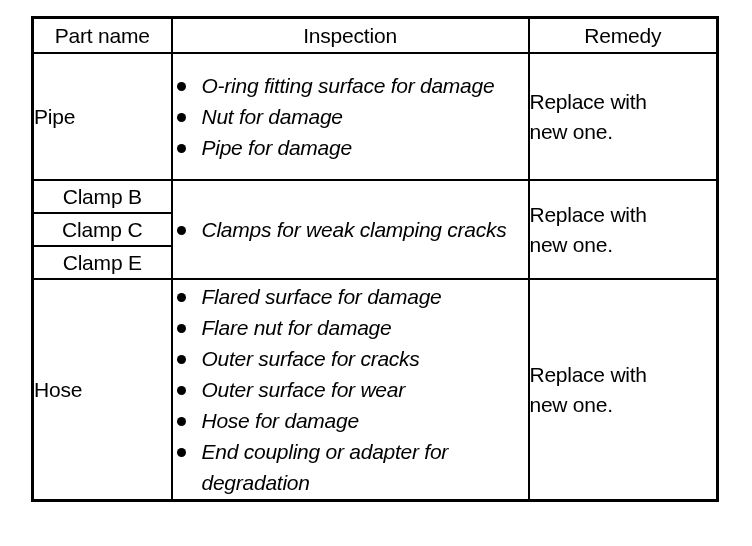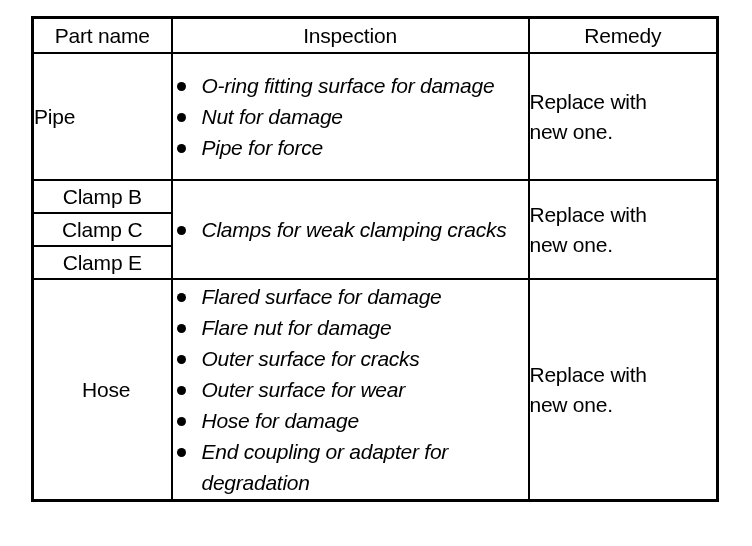--- a/index.html
+++ b/index.html
@@ -57,21 +57,21 @@
   }
 
   
   .part-cell {
     font-size: 21px;
     padding-left: 9px;
     letter-spacing: -0.2px;
   }
   .part-cell.tall-pipe { height: 125px; }
   .part-cell.clamp { height: 31px; text-align: center; }
-  .part-cell.tall-hose { height: 219px; padding-left: 48px; }
+  .part-cell.tall-hose { height: 219px; }
 
   
   .insp-cell {
     padding: 6px 6px 6px 10px;
     font-size: 21px;
     letter-spacing: -0.25px;
   }
   .insp-list {
     list-style: none;
     margin: 0;
@@ -145,21 +145,21 @@
             <li class="wraps">
               <span class="dot"></span>
               <span class="txt">O-ring fitting surface for damage</span>
             </li>
             <li>
               <span class="dot"></span>
               <span class="txt">Nut for damage</span>
             </li>
             <li>
               <span class="dot"></span>
-              <span class="txt">Pipe for force</span>
+              <span class="txt">Pipe for damage</span>
             </li>
           </ul>
         </td>
 
         <td class="rem-cell">
           <span class="rline">Replace with</span>
           <span class="rline">new one.</span>
         </td>
       </tr>
 

